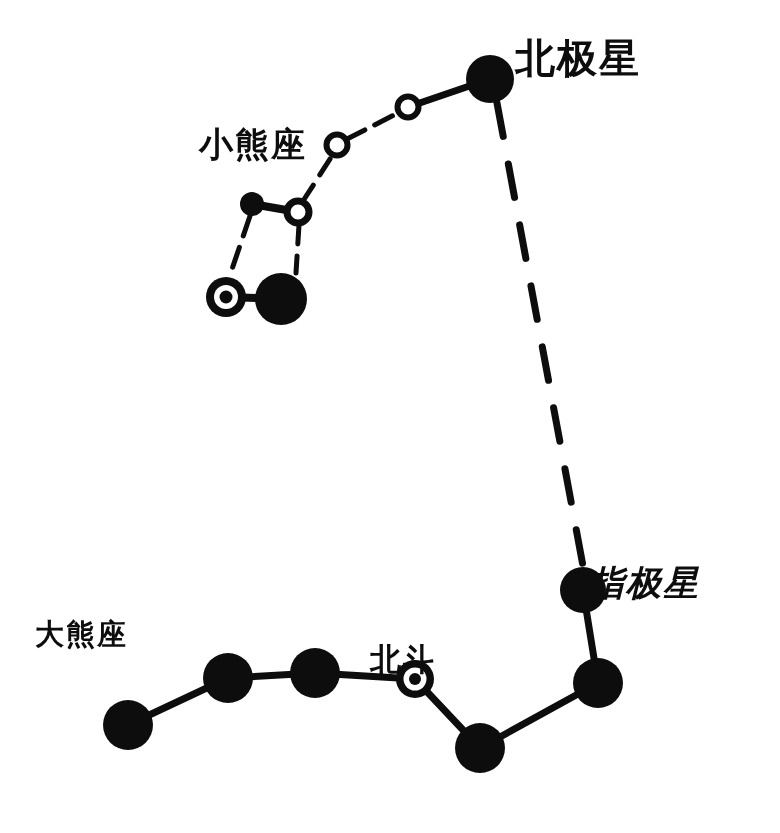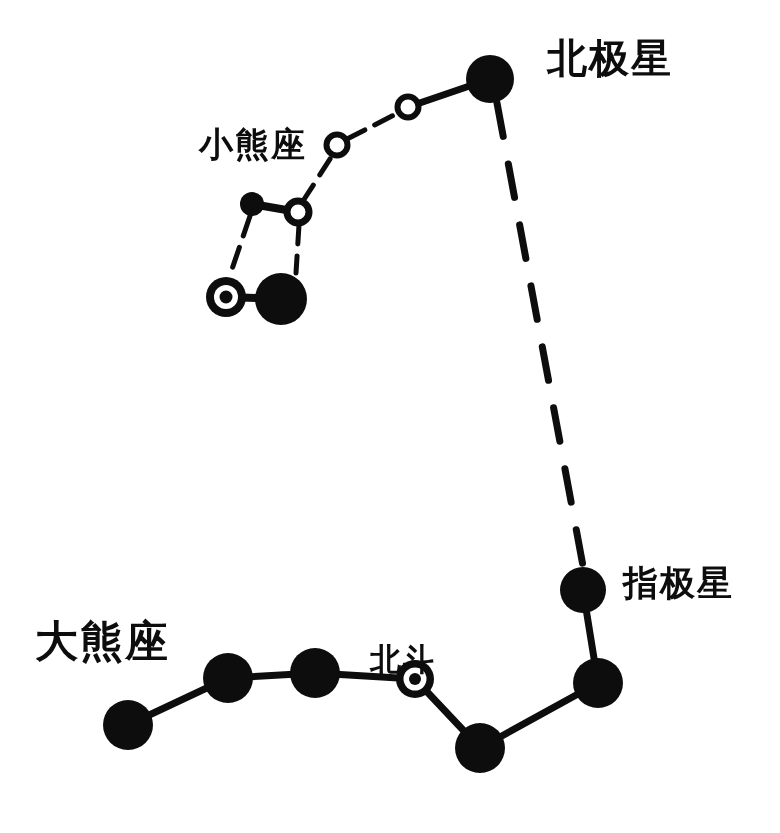--- a/index.html
+++ b/index.html
@@ -25,25 +25,25 @@
   .chart-label {
     position: absolute;
     color: #0d0d0d;
     font-family: "DejaVu Sans", sans-serif;
     font-weight: 700;
     white-space: nowrap;
     letter-spacing: 2px;
     line-height: 1;
     -webkit-font-smoothing: none;
   }
-  #label-polaris   { left: 515px; top: 38px;  font-size: 40px; margin-left: 32px; }
+  #label-polaris   { left: 515px; top: 38px;  font-size: 40px; }
   #label-ursaminor { left: 163px; top: 127px; font-size: 34px; margin-left: 36px; }
-  #label-ursamajor { left: 35px;  top: 620px; font-size: 43px; }
+  #label-ursamajor { left: 35px;  top: 620px; font-size: 29px; }
   #label-beidou    { left: 370px; top: 644px; font-size: 31px; }
-  #label-pointer   { left: 623px; top: 566px; font-size: 35px; }
+  #label-pointer   { left: 589px; top: 566px; font-size: 35px; font-style: italic; }
 </style>
 </head>
 <body>
 
 <svg id="star-chart" viewBox="0 0 780 833" xmlns="http://www.w3.org/2000/svg">
 
   <g>
     <path d="M 497 103 L 583 566" stroke="#0d0d0d" stroke-width="7" fill="none" stroke-linecap="round" stroke-dasharray="34 28"></path>
   </g>
 

